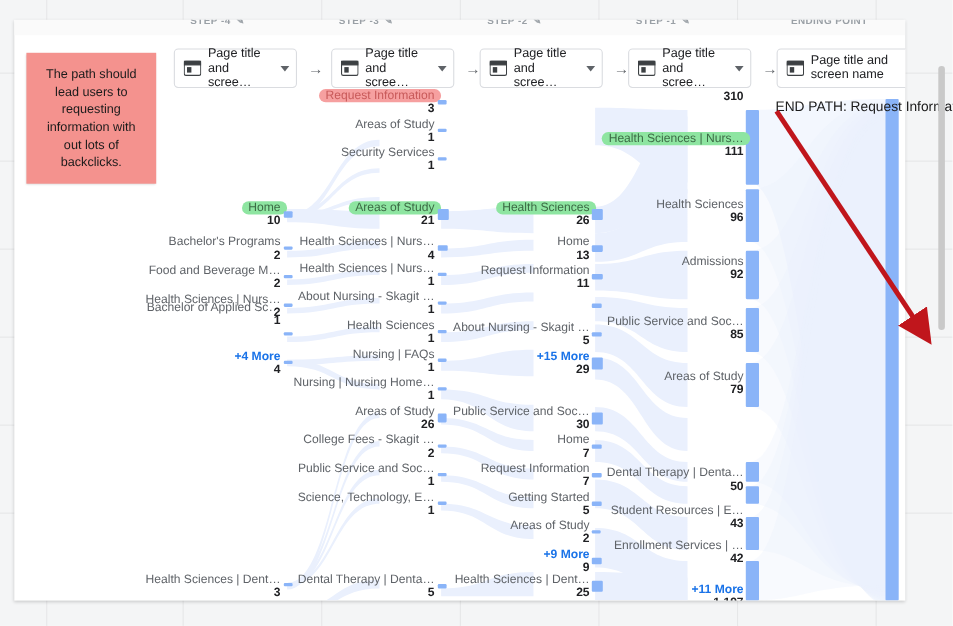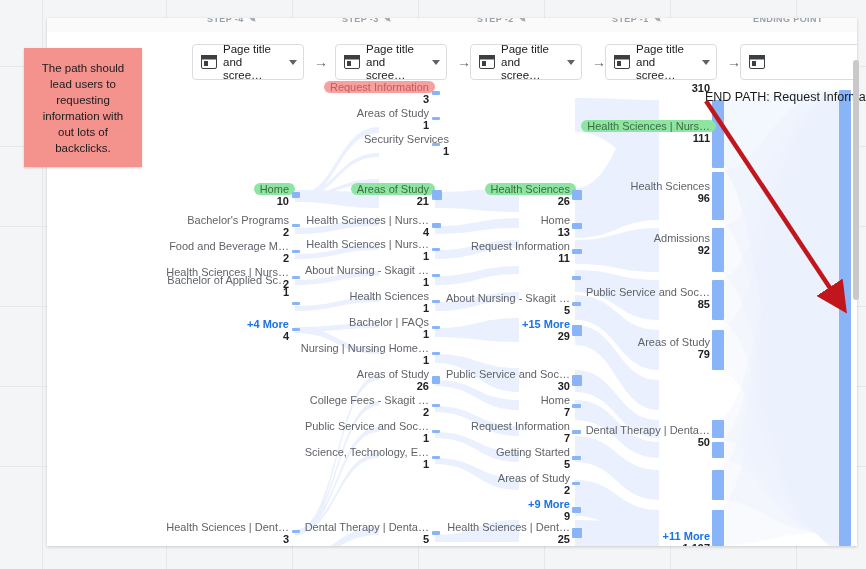--- a/index.html
+++ b/index.html
@@ -15,21 +15,20 @@
   #backdrop{position:absolute;inset:0;background:#f4f5f6;}
   #backdrop .vline{position:absolute;top:0;bottom:0;width:1px;background:#e6e7e8;}
   #backdrop .hline{position:absolute;left:0;right:0;height:1px;background:#e6e7e8;}
 
   
   #report{
     position:absolute;left:13px;top:18px;width:810px;height:528px;
     background:#ffffff;
     box-shadow:0 1px 3px rgba(0,0,0,.18);
     overflow:hidden;
-    margin-left:34px;
   }
   #report-inner{position:absolute;inset:0;}
 
   
   #steps{position:absolute;left:0;top:0;right:0;height:14px;background:#fafafa;}
   .step-label{
     position:absolute;top:-4px;
     font-size:9px;letter-spacing:.4px;color:#9aa0a6;
     white-space:nowrap;text-transform:uppercase;font-weight:600;
   }
@@ -187,20 +186,22 @@
   <div class="arrow-sep" style="left:680px">→</div>
 
   <div class="dim-pill" style="left:693px;width:124px">
     <span class="dim-icon">
       <svg width="16" height="14" viewBox="0 0 16 14">
             <rect x="0.5" y="0.5" width="15" height="13" rx="1.5" fill="none" stroke="#3c4043"></rect>
             <rect x="0.5" y="0.5" width="15" height="3.5" fill="#3c4043" stroke="#3c4043"></rect>
             <rect x="3" y="6" width="4" height="5" fill="#3c4043"></rect>
           </svg>
     </span>
+    <span class="dim-text">Page title and
+screen name</span>
   </div>
 
   <div id="sankey">
 
     <svg width="810" height="466">
       <g fill="#eaf0fd">
         <path d="M248,115 C290,115 290,47 332,47 L332,53 C290,53 290,121 248,121 Z"></path>
         <path d="M248,115 C290,115 290,73 332,73 L332,77 C290,77 290,119 248,119 Z"></path>
         <path d="M248,115 C290,115 290,99 332,99 L332,103 C290,103 290,118 248,118 Z"></path>
         <path d="M248,110 C290,110 290,112 332,112 L332,128 C290,128 290,122 248,122 Z"></path>
@@ -301,21 +302,21 @@
       <span class="vl">3</span>
     </div>
     <div class="bar" style="left:385px;top:11px;width:8px;height:4px"></div>
 
     <div class="node-label" style="right:428px;top:39px">
       <span class="nm">Areas of Study</span>
       <span class="vl">1</span>
     </div>
     <div class="bar" style="left:385px;top:37px;width:8px;height:3px"></div>
 
-    <div class="node-label" style="right:408px;top:65px">
+    <div class="node-label" style="right:428px;top:65px">
       <span class="nm">Security Services</span>
       <span class="vl">1</span>
     </div>
     <div class="bar" style="left:385px;top:63px;width:8px;height:3px"></div>
 
     <div class="node-label" style="right:428px;top:115px">
       <span class="nm"><span class="hl hl-green">Areas of Study</span></span>
       <span class="vl">21</span>
     </div>
     <div class="bar" style="left:385px;top:110px;width:10px;height:10px"></div>
@@ -338,21 +339,21 @@
     </div>
     <div class="bar" style="left:385px;top:194px;width:8px;height:3px"></div>
 
     <div class="node-label" style="right:428px;top:222px">
       <span class="nm">Health Sciences</span>
       <span class="vl">1</span>
     </div>
     <div class="bar" style="left:385px;top:220px;width:8px;height:3px"></div>
 
     <div class="node-label" style="right:428px;top:248px">
-      <span class="nm">Bachelor | FAQs</span>
+      <span class="nm">Nursing | FAQs</span>
       <span class="vl">1</span>
     </div>
     <div class="bar" style="left:385px;top:246px;width:8px;height:3px"></div>
 
     <div class="node-label" style="right:428px;top:274px">
       <span class="nm">Nursing | Nursing Home…</span>
       <span class="vl">1</span>
     </div>
     <div class="bar" style="left:385px;top:272px;width:8px;height:3px"></div>
 
@@ -493,22 +494,30 @@
       <span class="vl">79</span>
     </div>
     <div class="bar" style="left:665px;top:250px;width:12px;height:40px"></div>
 
     <div class="node-label" style="right:147px;top:356px">
       <span class="nm">Dental Therapy | Denta…</span>
       <span class="vl">50</span>
     </div>
     <div class="bar" style="left:665px;top:340px;width:12px;height:18px"></div>
 
+    <div class="node-label" style="right:147px;top:390px">
+      <span class="nm">Student Resources | E…</span>
+      <span class="vl">43</span>
+    </div>
     <div class="bar" style="left:665px;top:362px;width:12px;height:16px"></div>
 
+    <div class="node-label" style="right:147px;top:422px">
+      <span class="nm">Enrollment Services | …</span>
+      <span class="vl">42</span>
+    </div>
     <div class="bar" style="left:665px;top:390px;width:12px;height:30px"></div>
 
     <div class="node-label more" style="right:147px;top:462px">
       <span class="nm">+11 More</span>
       <span class="vl">1,197</span>
     </div>
     <div class="bar" style="left:665px;top:430px;width:12px;height:36px"></div>
 
     <div class="bar" style="left:792px;top:10px;width:12px;height:456px"></div>
 

